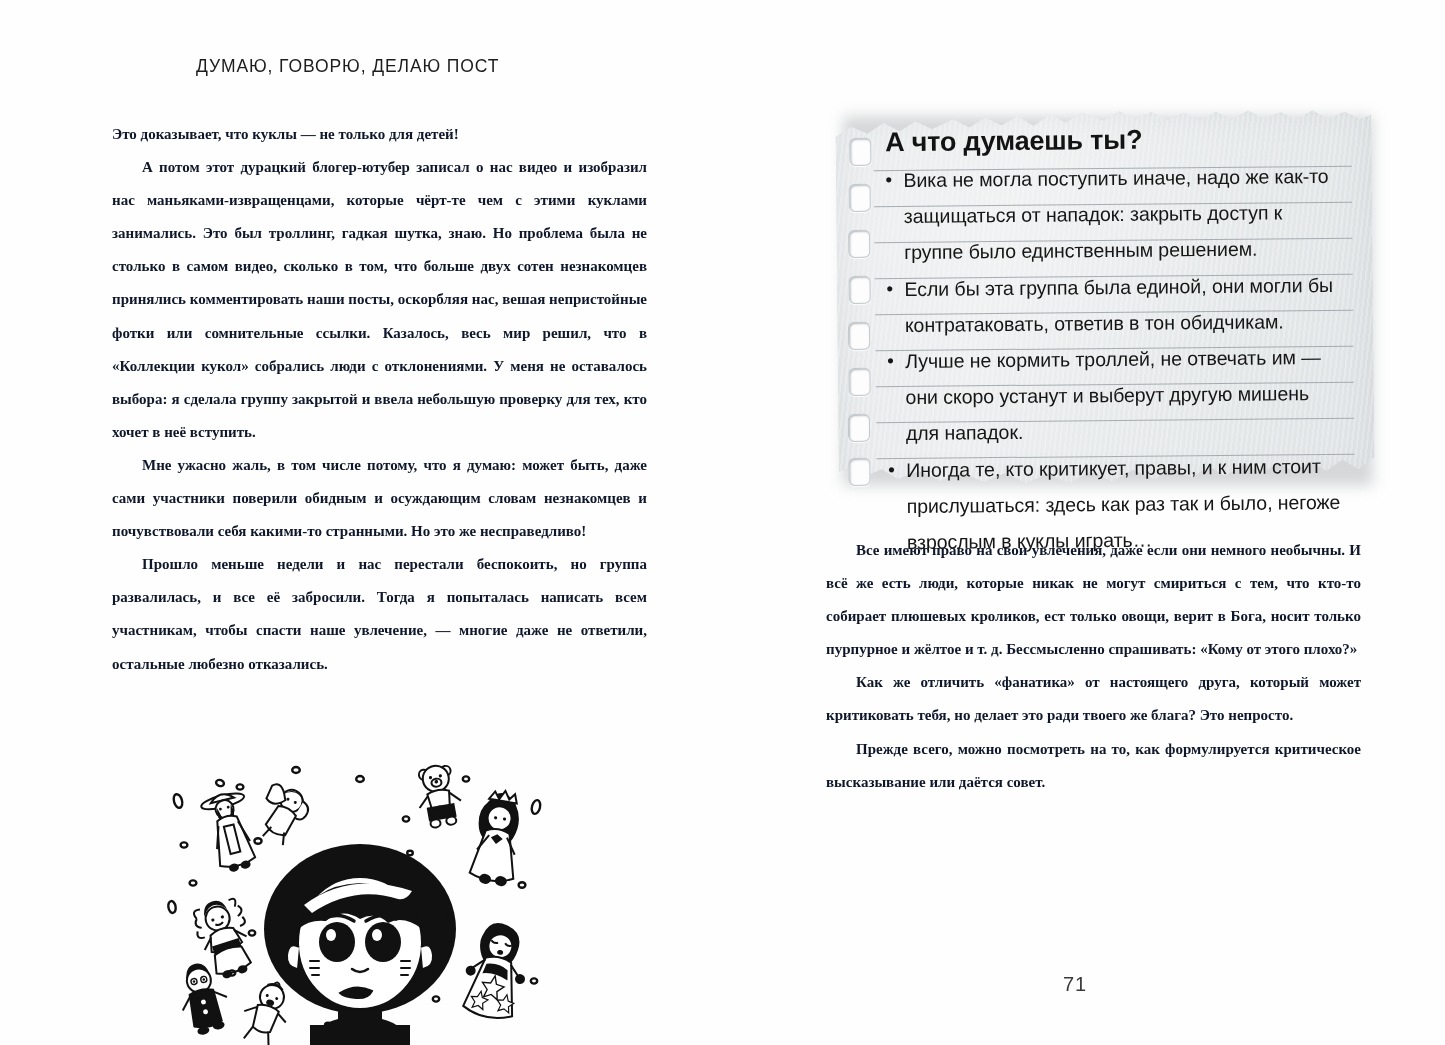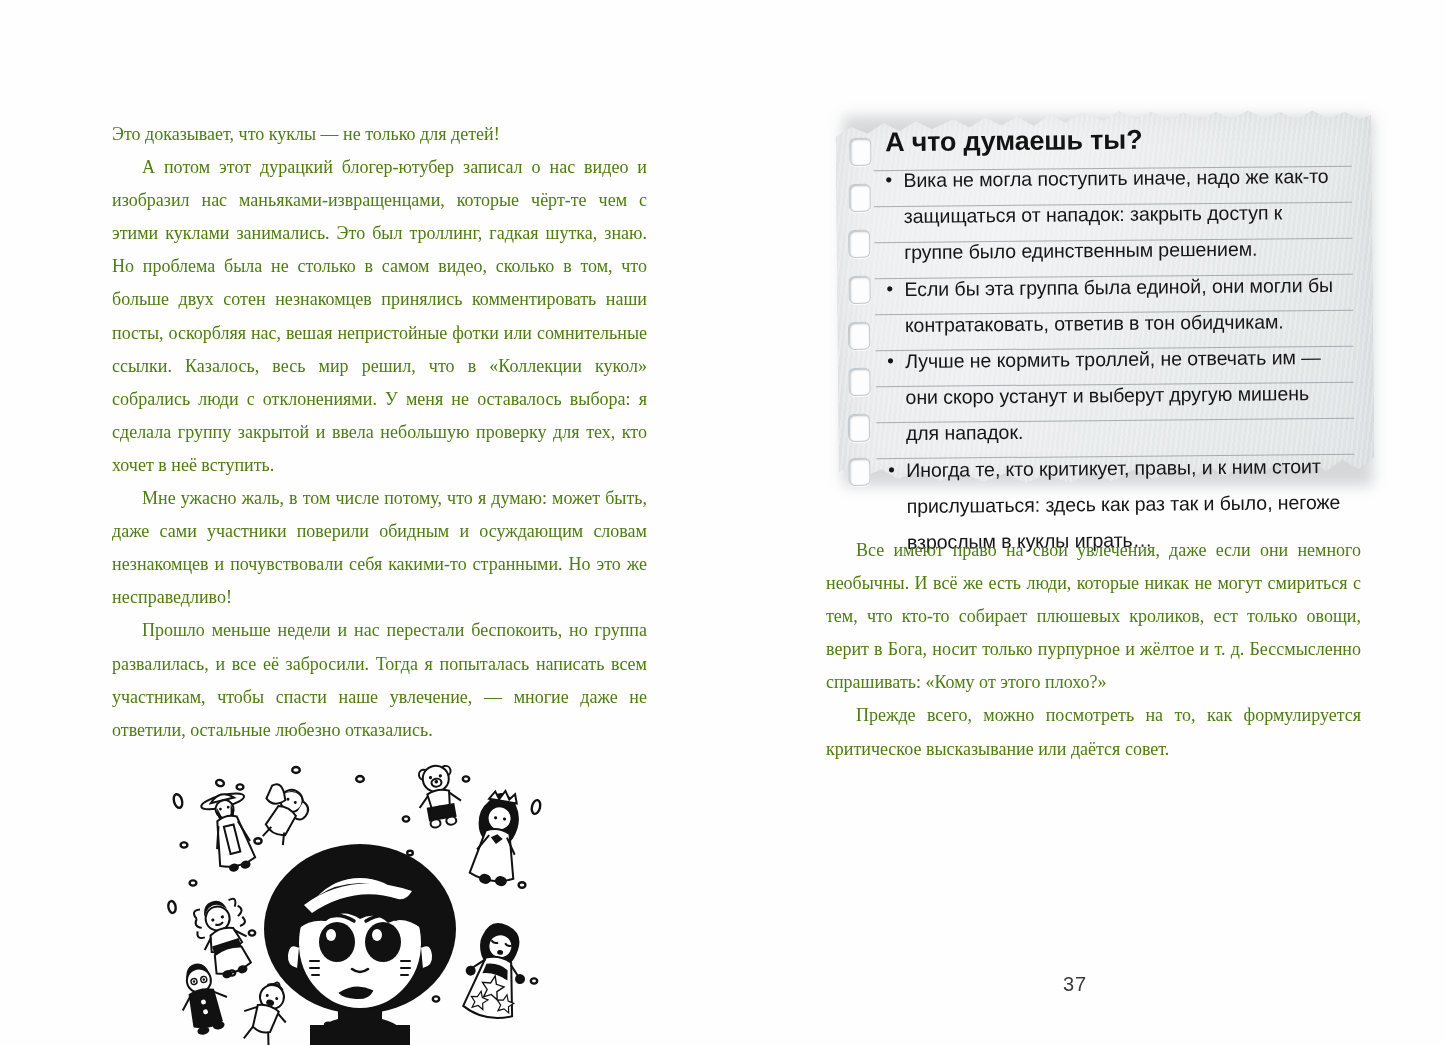--- a/index.html
+++ b/index.html
@@ -36,23 +36,24 @@
   .running-head.left  { left: 196px; }
   .running-head.right { left: 848px; }
 
   
   .column {
     position: absolute;
     width: 535px;
     text-align: justify;
     text-justify: inter-word;
     hyphens: manual;
-    font-size: 18px;
+    font-size: 15px;
     line-height: 33.1px;
-    color: #4d7c0f;
+    color: #0f172a;
+    font-weight: bold;
   }
   .column.left  { left: 112px; top: 118px; }
   .column.right { left: 826px; top: 534px; }
 
   .column p {
     margin: 0;
     text-indent: 30px;
   }
   .column p.no-indent { text-indent: 0; }
   .column p:last-child { text-align: justify; }
@@ -209,20 +210,21 @@
     width: 424px;
     height: 288px;
   }
   .illustration svg { display: block; width: 100%; height: 100%; }
 </style>
 </head>
 <body>
 
 <div class="page">
 
+  <div class="running-head left">ДУМАЮ, ГОВОРЮ, ДЕЛАЮ ПОСТ</div>
 
 
   <div class="column left">
     <p class="no-indent">Это доказывает, что куклы — не только для детей!</p>
     <p>А потом этот дурацкий блогер-ютубер записал о нас видео и изобразил нас маньяками-извращенцами, которые чёрт-те чем с этими куклами занимались. Это был троллинг, гадкая шутка, знаю. Но проблема была не столько в самом видео, сколько в том, что больше двух сотен незнакомцев принялись комментировать наши посты, оскорбляя нас, вешая непристойные фотки или сомнительные ссылки. Казалось, весь мир решил, что в «Коллекции кукол» собрались люди с отклонениями. У меня не оставалось выбора: я сделала группу закрытой и ввела небольшую проверку для тех, кто хочет в неё вступить.</p>
     <p>Мне ужасно жаль, в том числе потому, что я думаю: может быть, даже сами участники поверили обидным и осуждающим словам незнакомцев и почувствовали себя какими-то странными. Но это же несправедливо!</p>
     <p>Прошло меньше недели и нас перестали беспокоить, но группа развалилась, и все её забросили. Тогда я попыталась написать всем участникам, чтобы спасти наше увлечение, — многие даже не ответили, остальные любезно отказались.</p>
   </div>
 
   <div class="note-wrap">
@@ -258,24 +260,25 @@
         <li>Вика не могла поступить иначе, надо же как-то защищаться от нападок: закрыть доступ к группе было единственным решением.</li>
         <li>Если бы эта группа была единой, они могли бы контратаковать, ответив в тон обидчикам.</li>
         <li>Лучше не кормить троллей, не отвечать им — они скоро устанут и выберут другую мишень для нападок.</li>
         <li>Иногда те, кто критикует, правы, и к ним стоит прислушаться: здесь как раз так и было, негоже взрослым в куклы играть…</li>
       </ul>
     </div>
   </div>
 
   <div class="column right">
     <p>Все имеют право на свои увлечения, даже если они немного необычны. И всё же есть люди, которые никак не могут смириться с тем, что кто-то собирает плюшевых кроликов, ест только овощи, верит в Бога, носит только пурпурное и жёлтое и т. д. Бессмысленно спрашивать: «Кому от этого плохо?»</p>
+    <p>Как же отличить «фанатика» от настоящего друга, который может критиковать тебя, но делает это ради твоего же блага? Это непросто.</p>
     <p>Прежде всего, можно посмотреть на то, как формулируется критическое высказывание или даётся совет.</p>
   </div>
 
-  <div class="folio">37</div>
+  <div class="folio">71</div>
 
   <div class="illustration">
     <svg viewBox="0 0 424 288" xmlns="http://www.w3.org/2000/svg">
       <g fill="#111111" stroke="#111111" stroke-width="1.6">
 
         <ellipse cx="212" cy="172" rx="96" ry="85" fill="#111111" stroke="none"></ellipse>
 
         <ellipse cx="212" cy="186" rx="62" ry="66" fill="#ffffff" stroke="#111111" stroke-width="2"></ellipse>
 
         <path d="M150 172 q10 -44 62 -46 q52 2 62 46 q-18 -14 -34 -6 q-12 -12 -28 -4 q-18 -12 -34 2 q-16 -2 -28 8 z" fill="#111111" stroke="none"></path>

